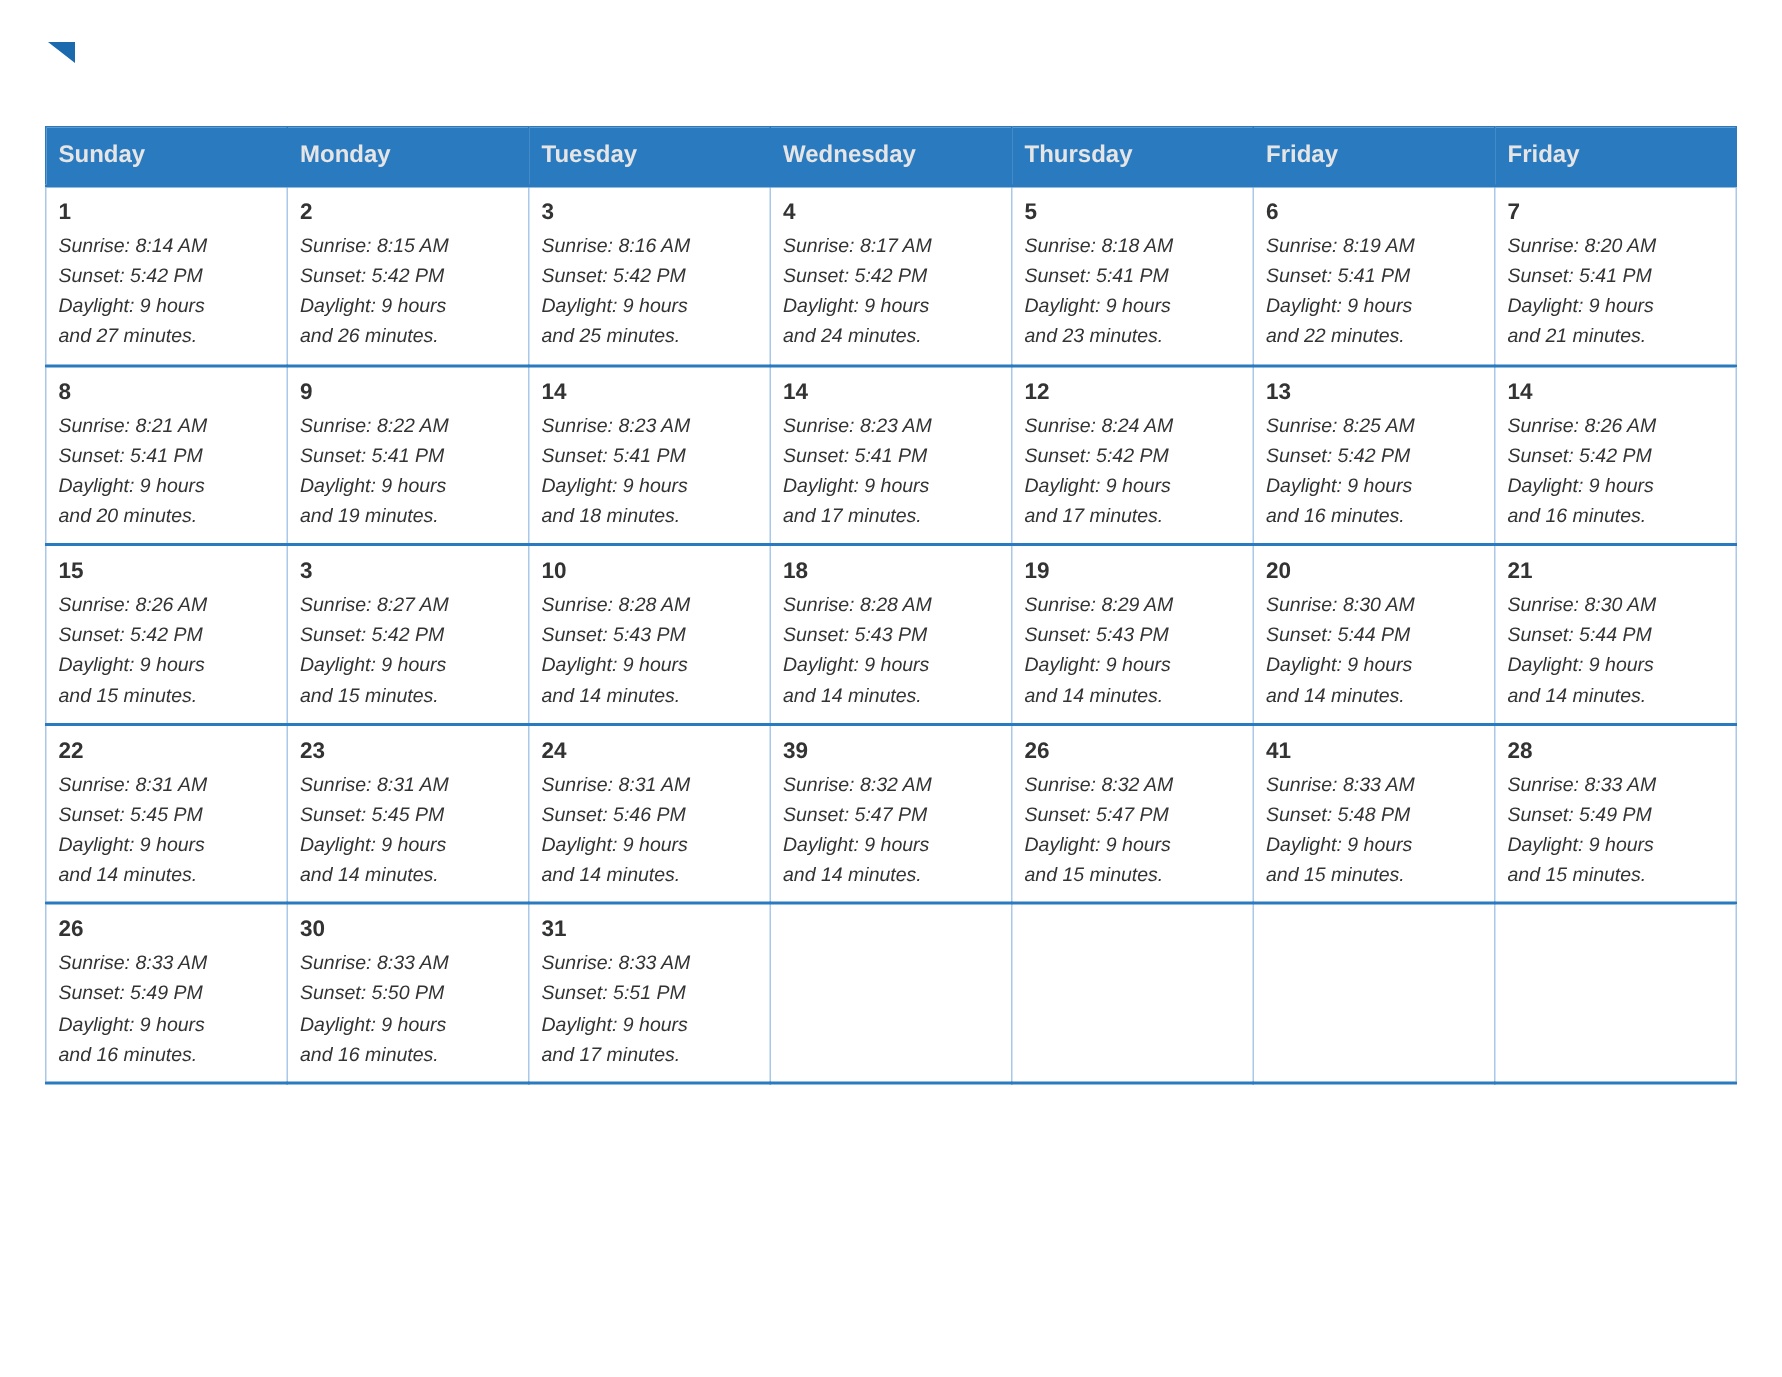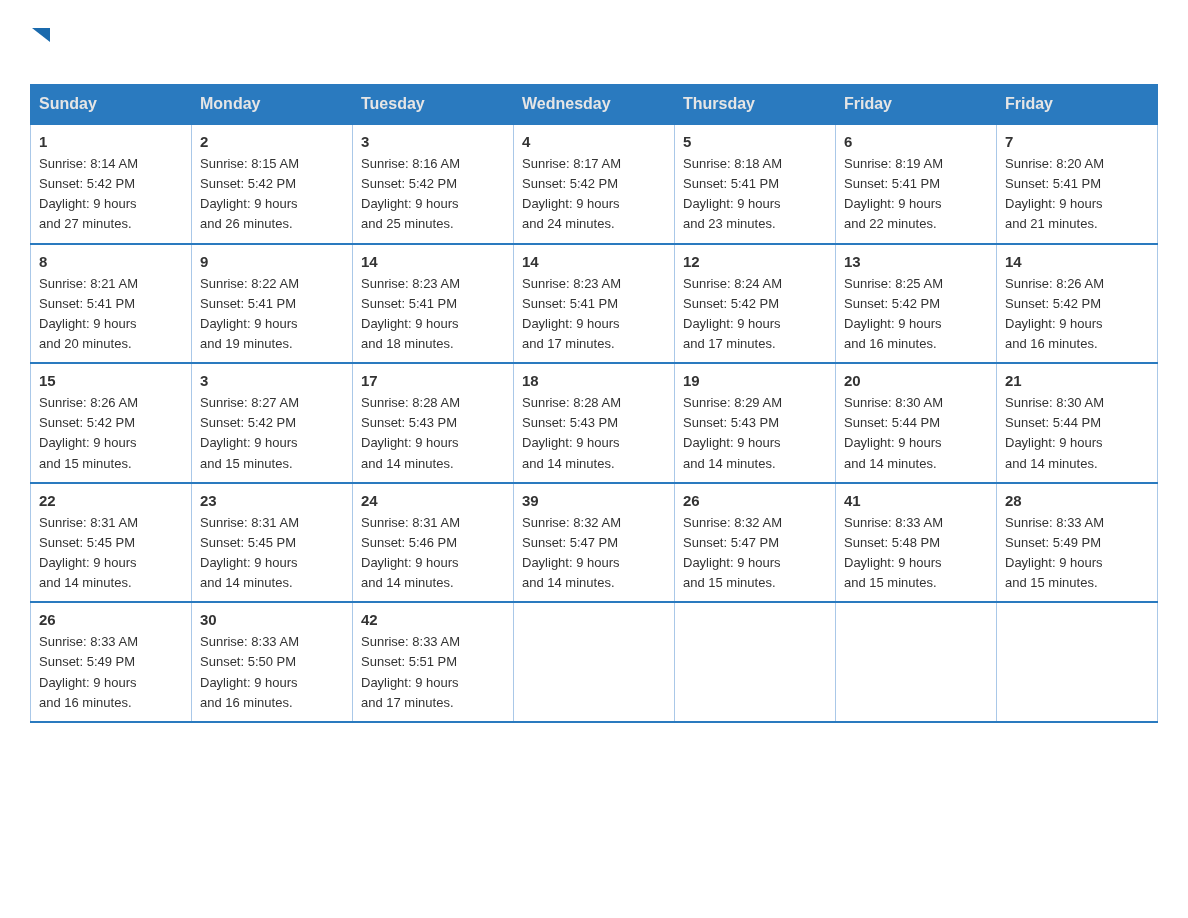--- a/index.html
+++ b/index.html
@@ -80,20 +80,21 @@
     .day-num {
       font-size: 15px;
       font-weight: bold;
       margin-bottom: 4px;
       display: block;
     }
     .day-info {
       font-size: 13px;
       line-height: 1.55;
       color: #333;
+      font-style: italic;
     }
     .empty-cell {
       background: #fff;
     }
   </style>
 </head>
 <body>
 
 <div class="header">
   <div class="logo-block">
@@ -271,21 +272,21 @@
         <td>
           <span class="day-num">3</span>
           <div class="day-info">
             Sunrise: 8:27 AM<br>
             Sunset: 5:42 PM<br>
             Daylight: 9 hours<br>
             and 15 minutes.
           </div>
         </td>
         <td>
-          <span class="day-num">17</span>
+          <span class="day-num">10</span>
           <div class="day-info">
             Sunrise: 8:28 AM<br>
             Sunset: 5:43 PM<br>
             Daylight: 9 hours<br>
             and 14 minutes.
           </div>
         </td>
         <td>
           <span class="day-num">18</span>
           <div class="day-info">
@@ -401,21 +402,21 @@
         <td>
           <span class="day-num">30</span>
           <div class="day-info">
             Sunrise: 8:33 AM<br>
             Sunset: 5:50 PM<br>
             Daylight: 9 hours<br>
             and 16 minutes.
           </div>
         </td>
         <td>
-          <span class="day-num">42</span>
+          <span class="day-num">31</span>
           <div class="day-info">
             Sunrise: 8:33 AM<br>
             Sunset: 5:51 PM<br>
             Daylight: 9 hours<br>
             and 17 minutes.
           </div>
         </td>
         <td class="empty-cell"></td>
         <td class="empty-cell"></td>
         <td class="empty-cell"></td>

